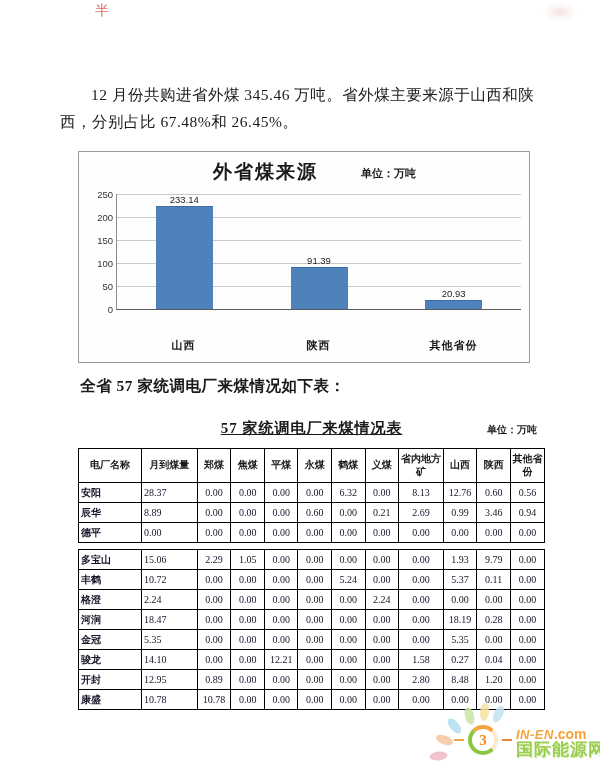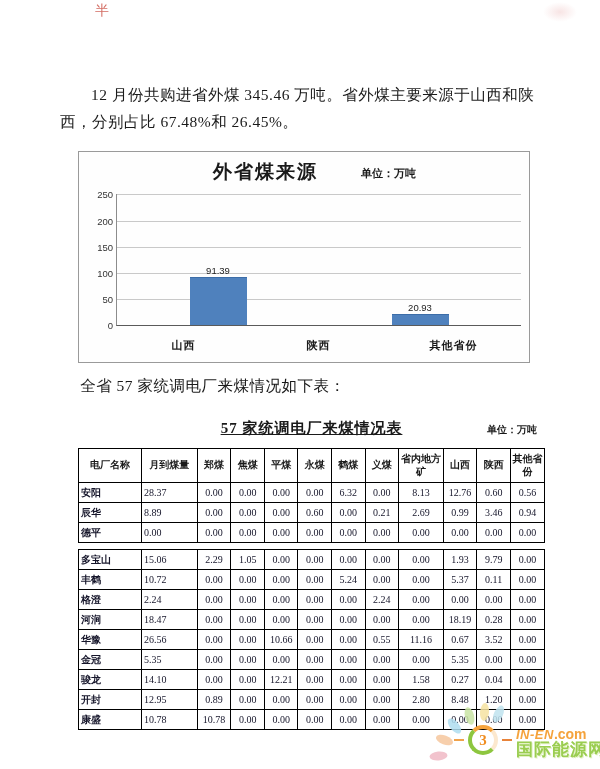--- a/index.html
+++ b/index.html
@@ -13,31 +13,31 @@
     color:#1a1a1a;
     overflow:hidden;
   }
   
   .wm-red { position:absolute; top:2px; left:95px; color:#c43b2f; font-size:14px; opacity:.75; }
   .wm-smudge { position:absolute; top:2px; left:543px; width:34px; height:20px;
     background:radial-gradient(ellipse at center,#f0c9c9 0%,rgba(255,255,255,0) 70%); opacity:.5; }
 
   .content { padding:0 60px; }
   .para { margin-top:82px; font-size:15.5px; line-height:1.72; text-indent:2em; letter-spacing:.5px; }
-  .para2 { margin-top:11px; font-size:15.5px; line-height:1.6; text-indent:1.3em; letter-spacing:.5px; }
+  .para2 { margin-top:11px; font-size:15.5px; line-height:1.6; text-indent:1.3em; letter-spacing:.5px;font-weight:bold; }
 
   
   .chartbox {
     position:relative; margin:16px 0 0 18px;
     width:452px; height:212px;
     border:1px solid #9a9a9a; background:#fefefe;
   }
   .chart-title { position:absolute; top:7px; left:88px; font-size:19px; font-weight:bold; letter-spacing:2px;margin-left:46px; }
   .chart-unit { position:absolute; top:14px; left:282px; font-size:11px; font-weight:bold; }
-  .plot { position:absolute; left:37px; top:42px; width:405px; height:132px;
+  .plot { position:absolute; left:37px; top:42px; width:405px; height:116px;
     border-left:1px solid #8c8c8c; border-bottom:1px solid #5a5a5a; }
   .gridline { position:absolute; left:0; width:100%; height:1px; background:#c9c9c9; }
   .ytick { position:absolute; right:408px; transform:translateY(-50%); font-size:9.5px;
     color:#333; font-family:"Liberation Sans","DejaVu Sans",sans-serif; }
   .slots { position:absolute; inset:0; display:flex; }
   .slot { flex:1; display:flex; flex-direction:column; justify-content:flex-end; align-items:center; }
   .bar-label { font-size:9.5px; color:#222; margin-bottom:1px;
     font-family:"Liberation Sans","DejaVu Sans",sans-serif; }
   .bar { width:57px; background:#4f81bd; border-top:1px solid #3c6da8; }
   .x-labels { position:absolute; left:37px; top:186px; width:405px; display:flex; }
@@ -94,20 +94,24 @@
           <div class="ytick" style="top: 20%;">200</div>
           <div class="gridline" style="top: 40%;"></div>
           <div class="ytick" style="top: 40%;">150</div>
           <div class="gridline" style="top: 60%;"></div>
           <div class="ytick" style="top: 60%;">100</div>
           <div class="gridline" style="top: 80%;"></div>
           <div class="ytick" style="top: 80%;">50</div>
           <div class="ytick" style="top: 100%;">0</div>
           <div class="slots">
             <div class="slot">
+              <div class="bar-label">233.14</div>
+              <div class="bar" style="height: 93.256%;"></div>
+            </div>
+            <div class="slot">
               <div class="bar-label">91.39</div>
               <div class="bar" style="height: 36.556%;"></div>
             </div>
             <div class="slot">
               <div class="bar-label">20.93</div>
               <div class="bar" style="height: 8.372%;"></div>
             </div>
           </div>
         </div>
       <div class="x-labels">
@@ -251,34 +255,20 @@
             <td class="num">0.00</td>
             <td class="num">0.00</td>
             <td class="num">0.00</td>
             <td class="num">0.00</td>
             <td class="num">0.00</td>
             <td class="num">18.19</td>
             <td class="num">0.28</td>
             <td class="num">0.00</td>
           </tr>
           <tr>
-            <td class="plant">华豫</td>
-            <td class="qty">26.56</td>
-            <td class="num">0.00</td>
-            <td class="num">0.00</td>
-            <td class="num">10.66</td>
-            <td class="num">0.00</td>
-            <td class="num">0.00</td>
-            <td class="num">0.55</td>
-            <td class="num">11.16</td>
-            <td class="num">0.67</td>
-            <td class="num">3.52</td>
-            <td class="num">0.00</td>
-          </tr>
-          <tr>
             <td class="plant">金冠</td>
             <td class="qty">5.35</td>
             <td class="num">0.00</td>
             <td class="num">0.00</td>
             <td class="num">0.00</td>
             <td class="num">0.00</td>
             <td class="num">0.00</td>
             <td class="num">0.00</td>
             <td class="num">0.00</td>
             <td class="num">5.35</td>

